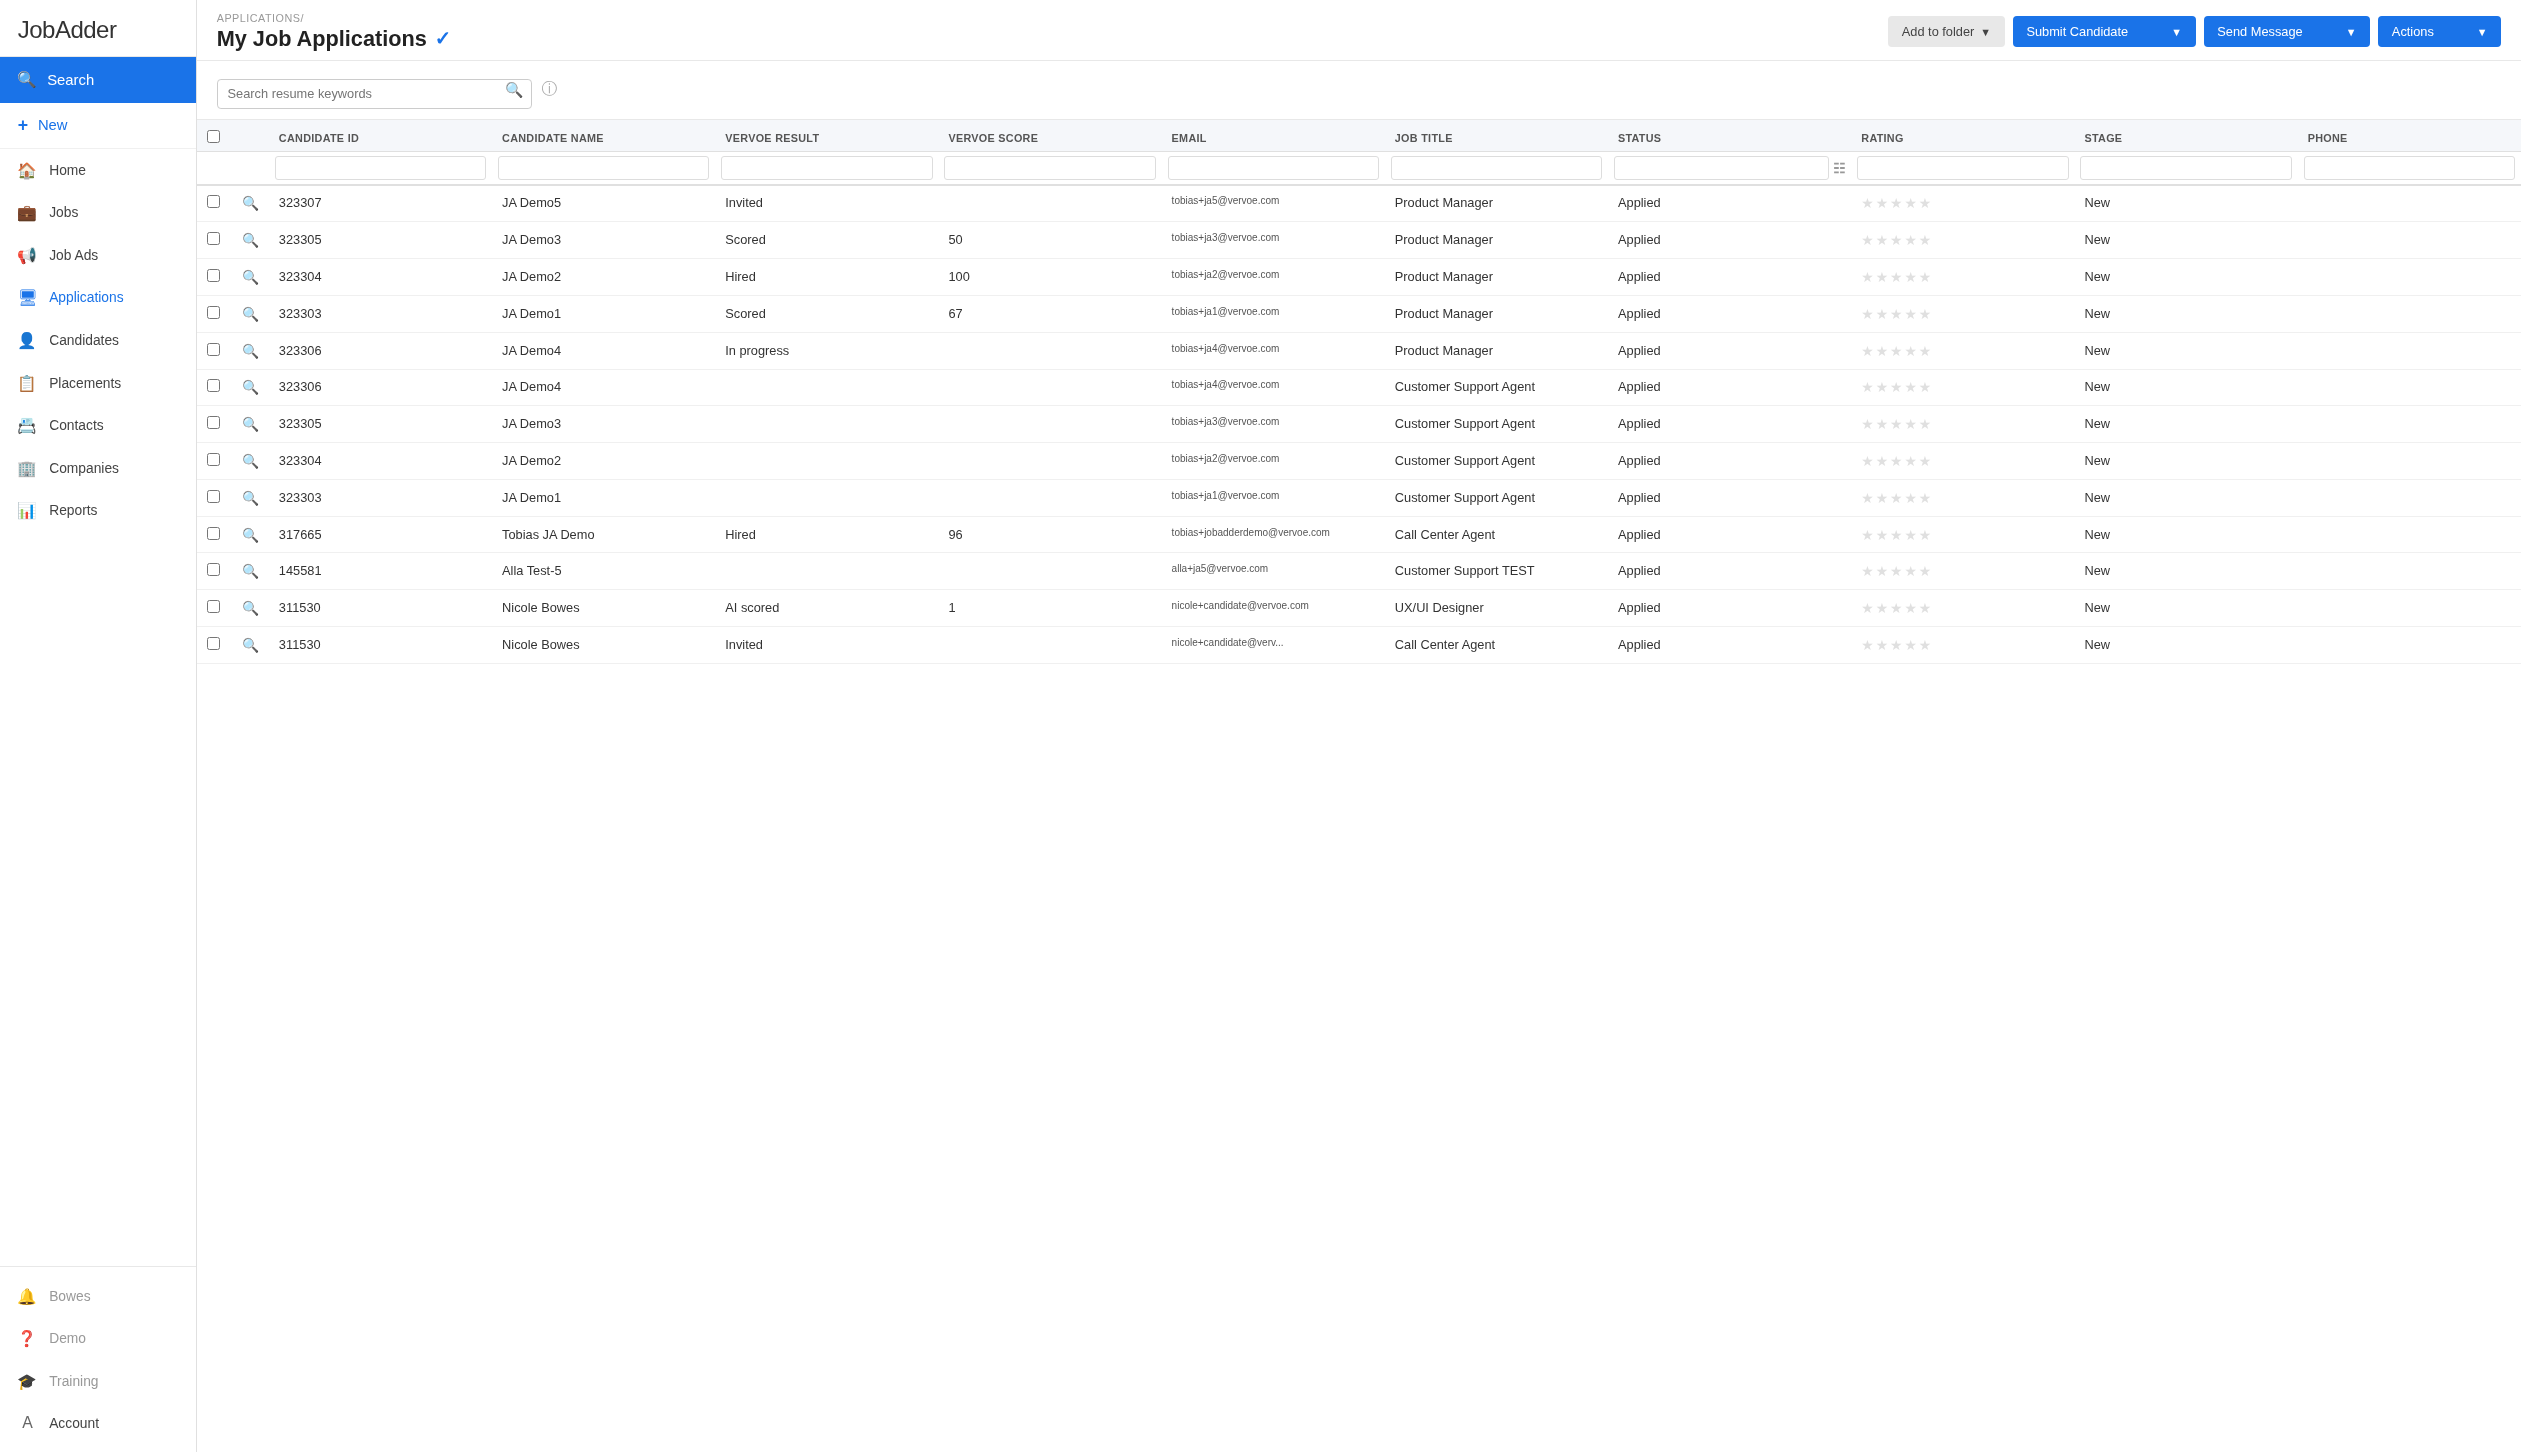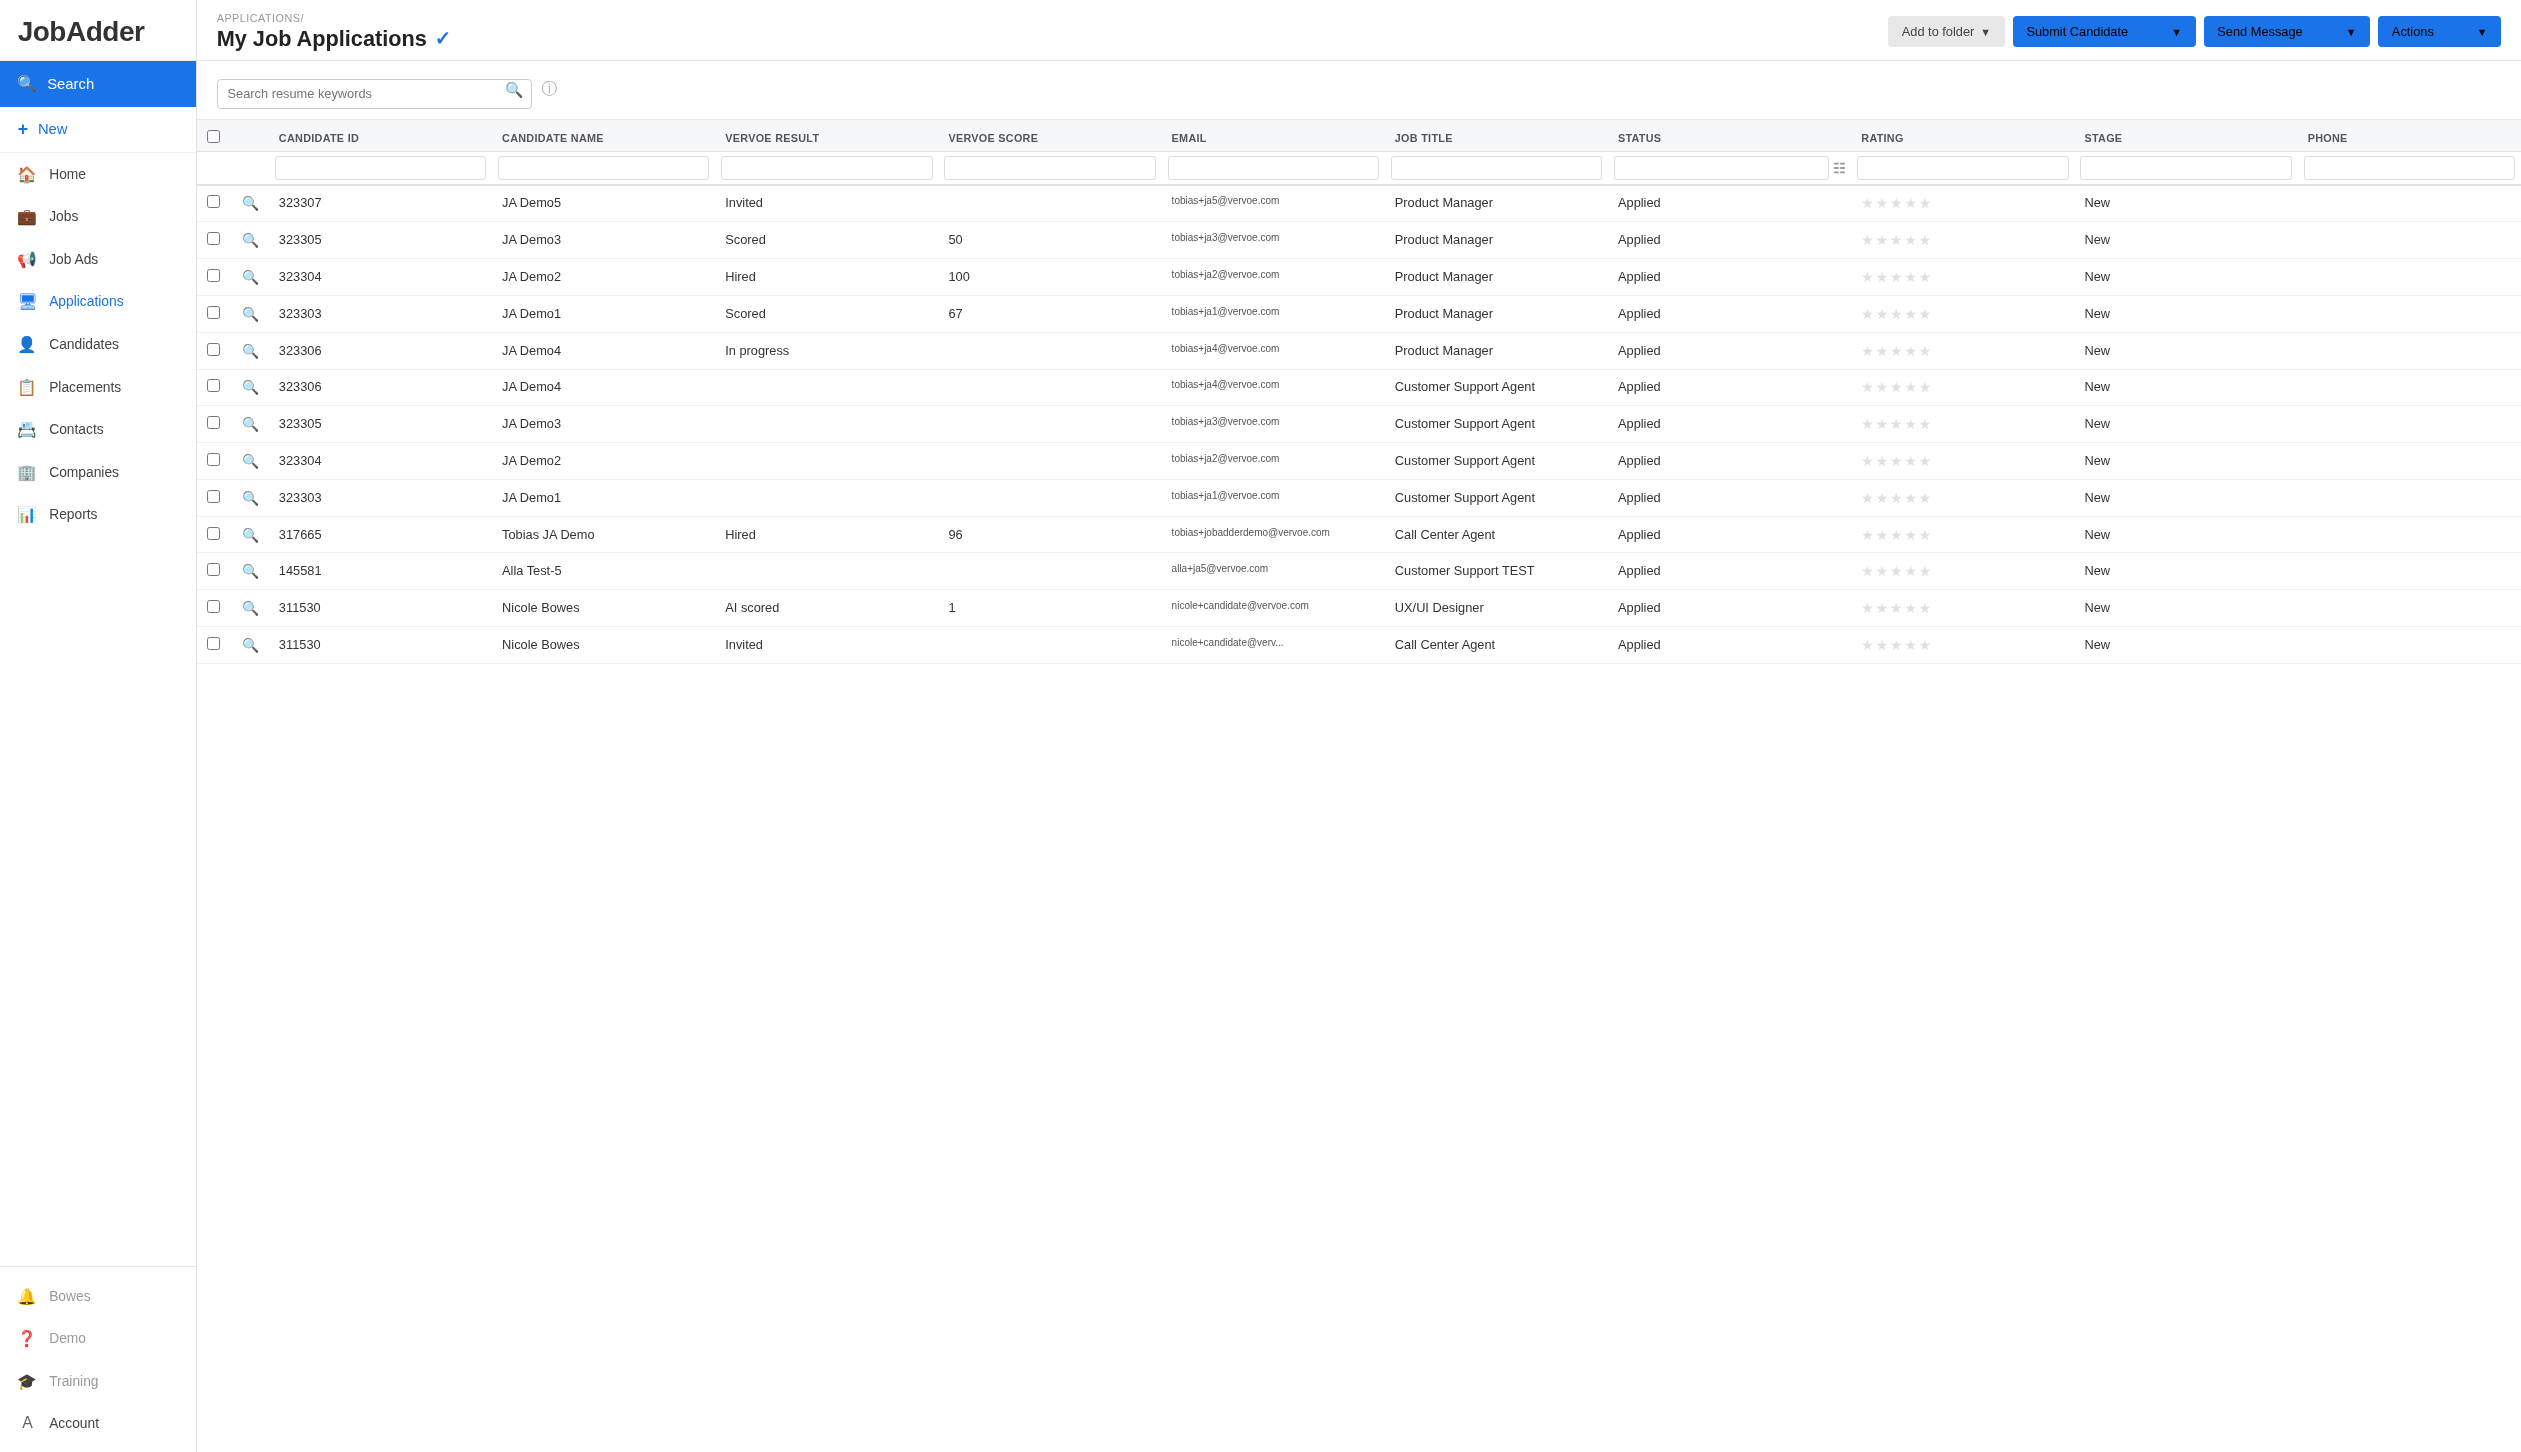--- a/index.html
+++ b/index.html
@@ -14,22 +14,22 @@
       display: flex;
       flex-direction: column;
       height: 100vh;
       overflow-y: auto;
     }
     #logo-area {
       padding: 15.8px 17.7px 11.8px;
       border-bottom: 1px solid #e8e8e8;
     }
     .logo-text {
-      font-size: 28px;
-      font-weight: 700;
+      font-size: 24px;
+      font-weight: 400;
       color: #1a73e8;
       letter-spacing: -0.5px;
     }
     .logo-text span { color: #333; }
 
     .search-nav-item {
       background: #1a73e8;
       color: #fff;
       display: flex;
       align-items: center;
@@ -118,21 +118,21 @@
       align-items: center;
       gap: 3.9px;
       padding: 7.9px 13.8px;
       border-radius: 3.9px;
       border: none;
       cursor: pointer;
       font-size: 12.8px;
       font-weight: 500;
     }
     .btn-gray { background: #e8e8e8; color: #444; }
-    .btn-blue { background: #1a73e8; color: #000000; gap: 41px; }
+    .btn-blue { background: #1a73e8; color: #ffffff; gap: 41px; }
     .btn-action .chevron { font-size: 10.8px; margin-left: 2px; }
 
     
     #search-bar {
       padding: 9.9px 19.7px;
       display: flex;
       align-items: center;
       gap: 9.9px;
       border-bottom: 1px solid #e8e8e8;
     }

